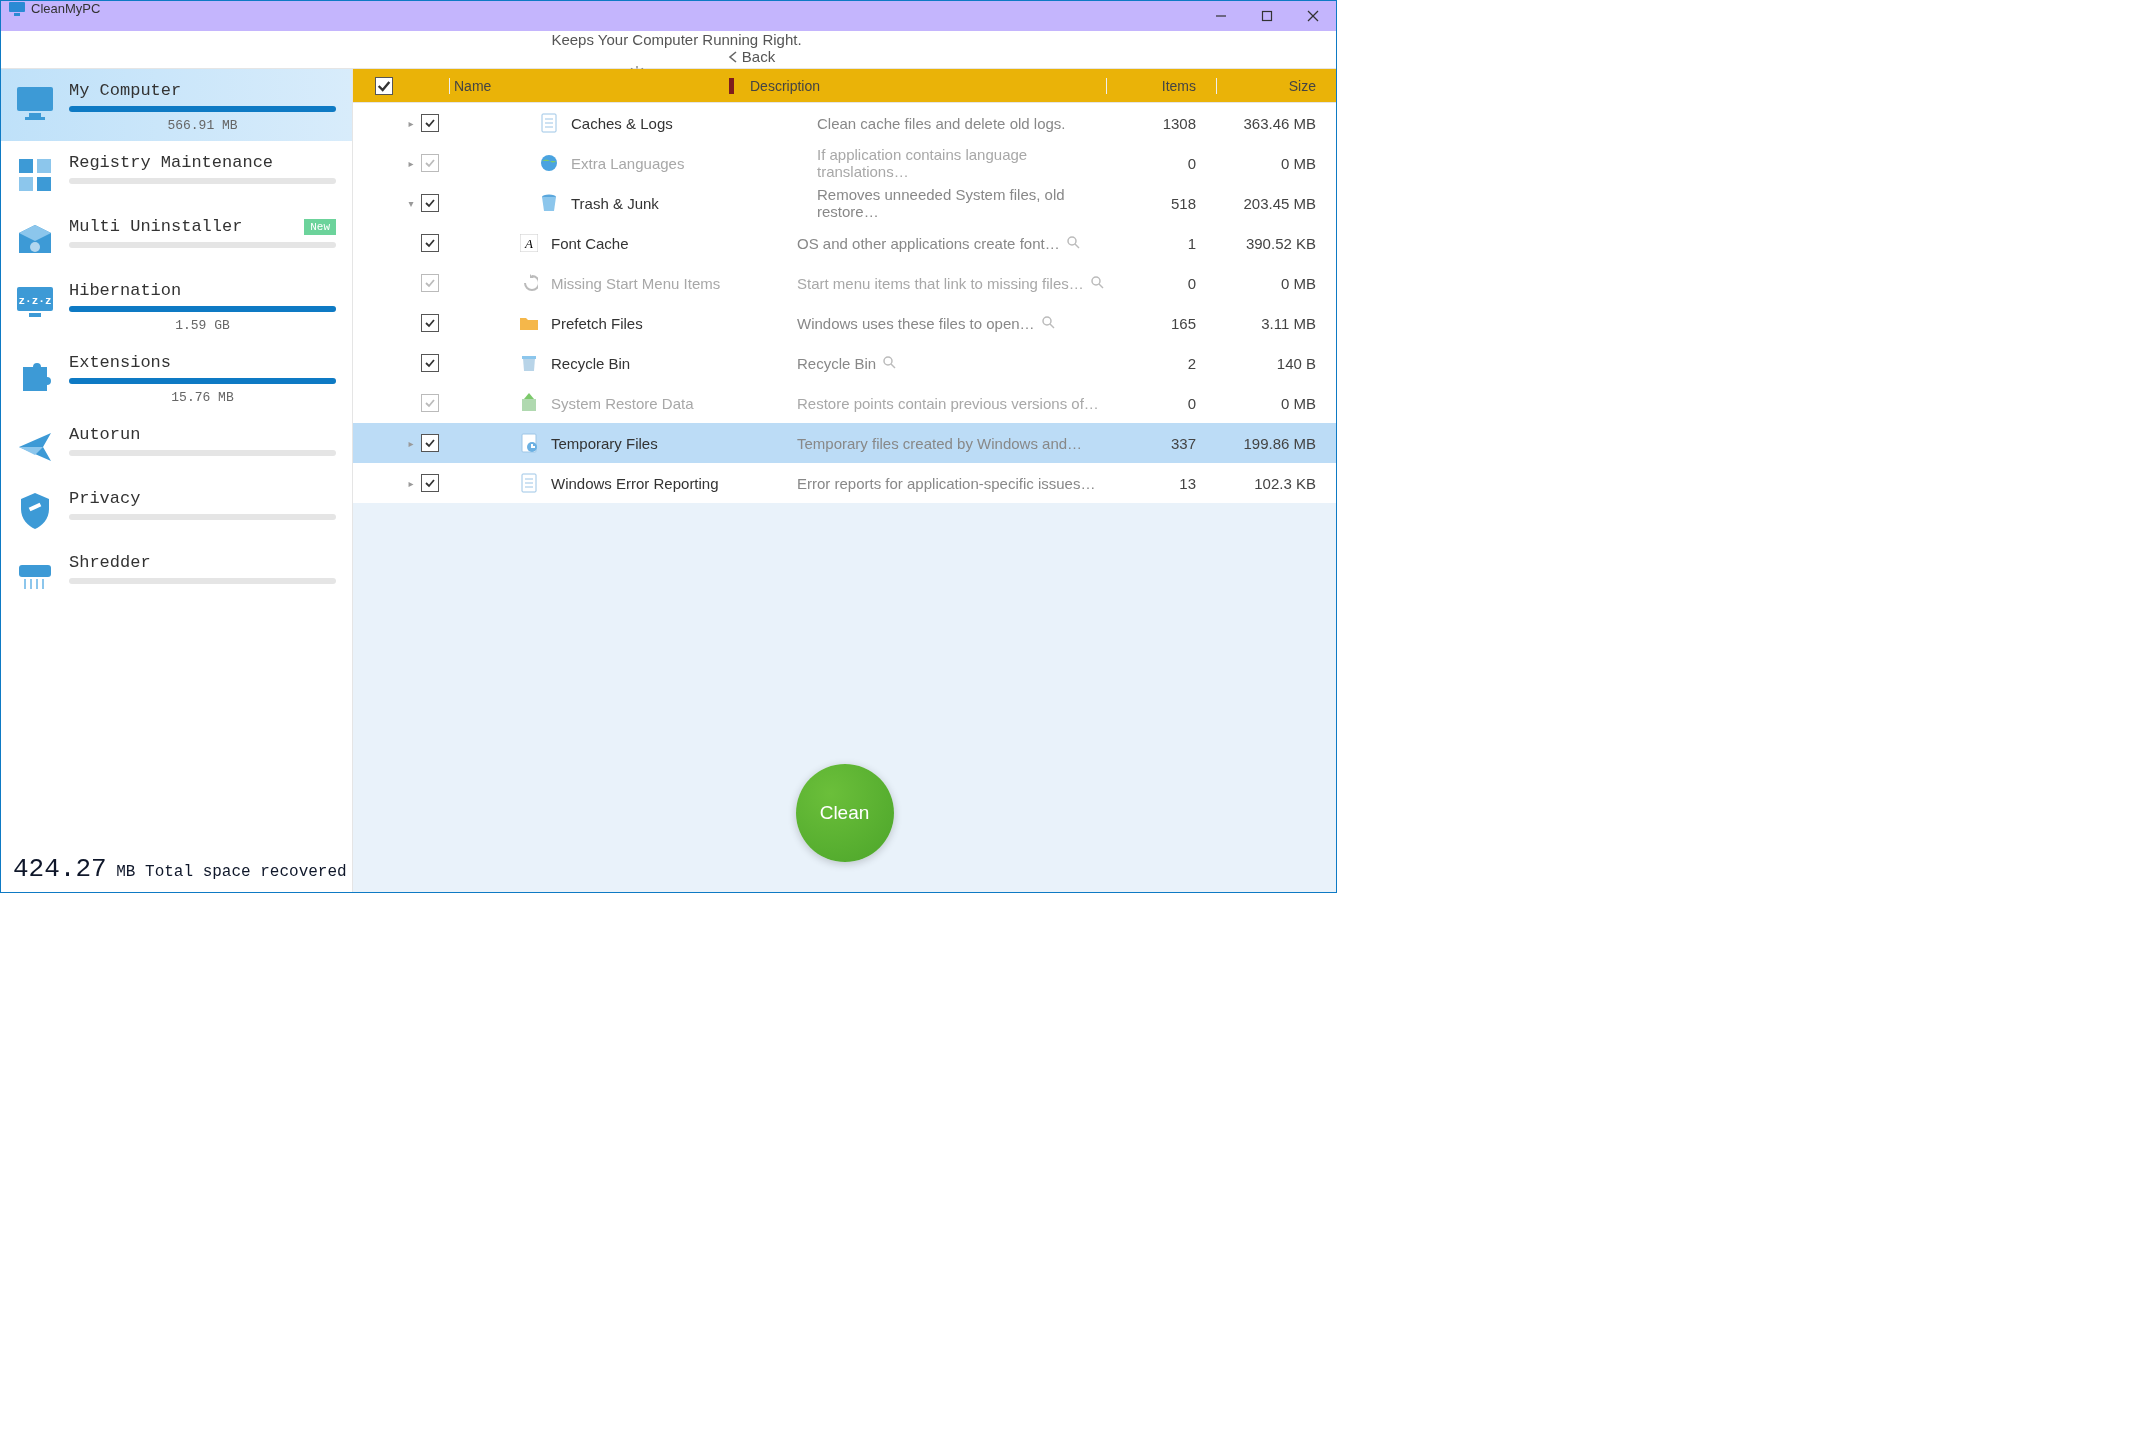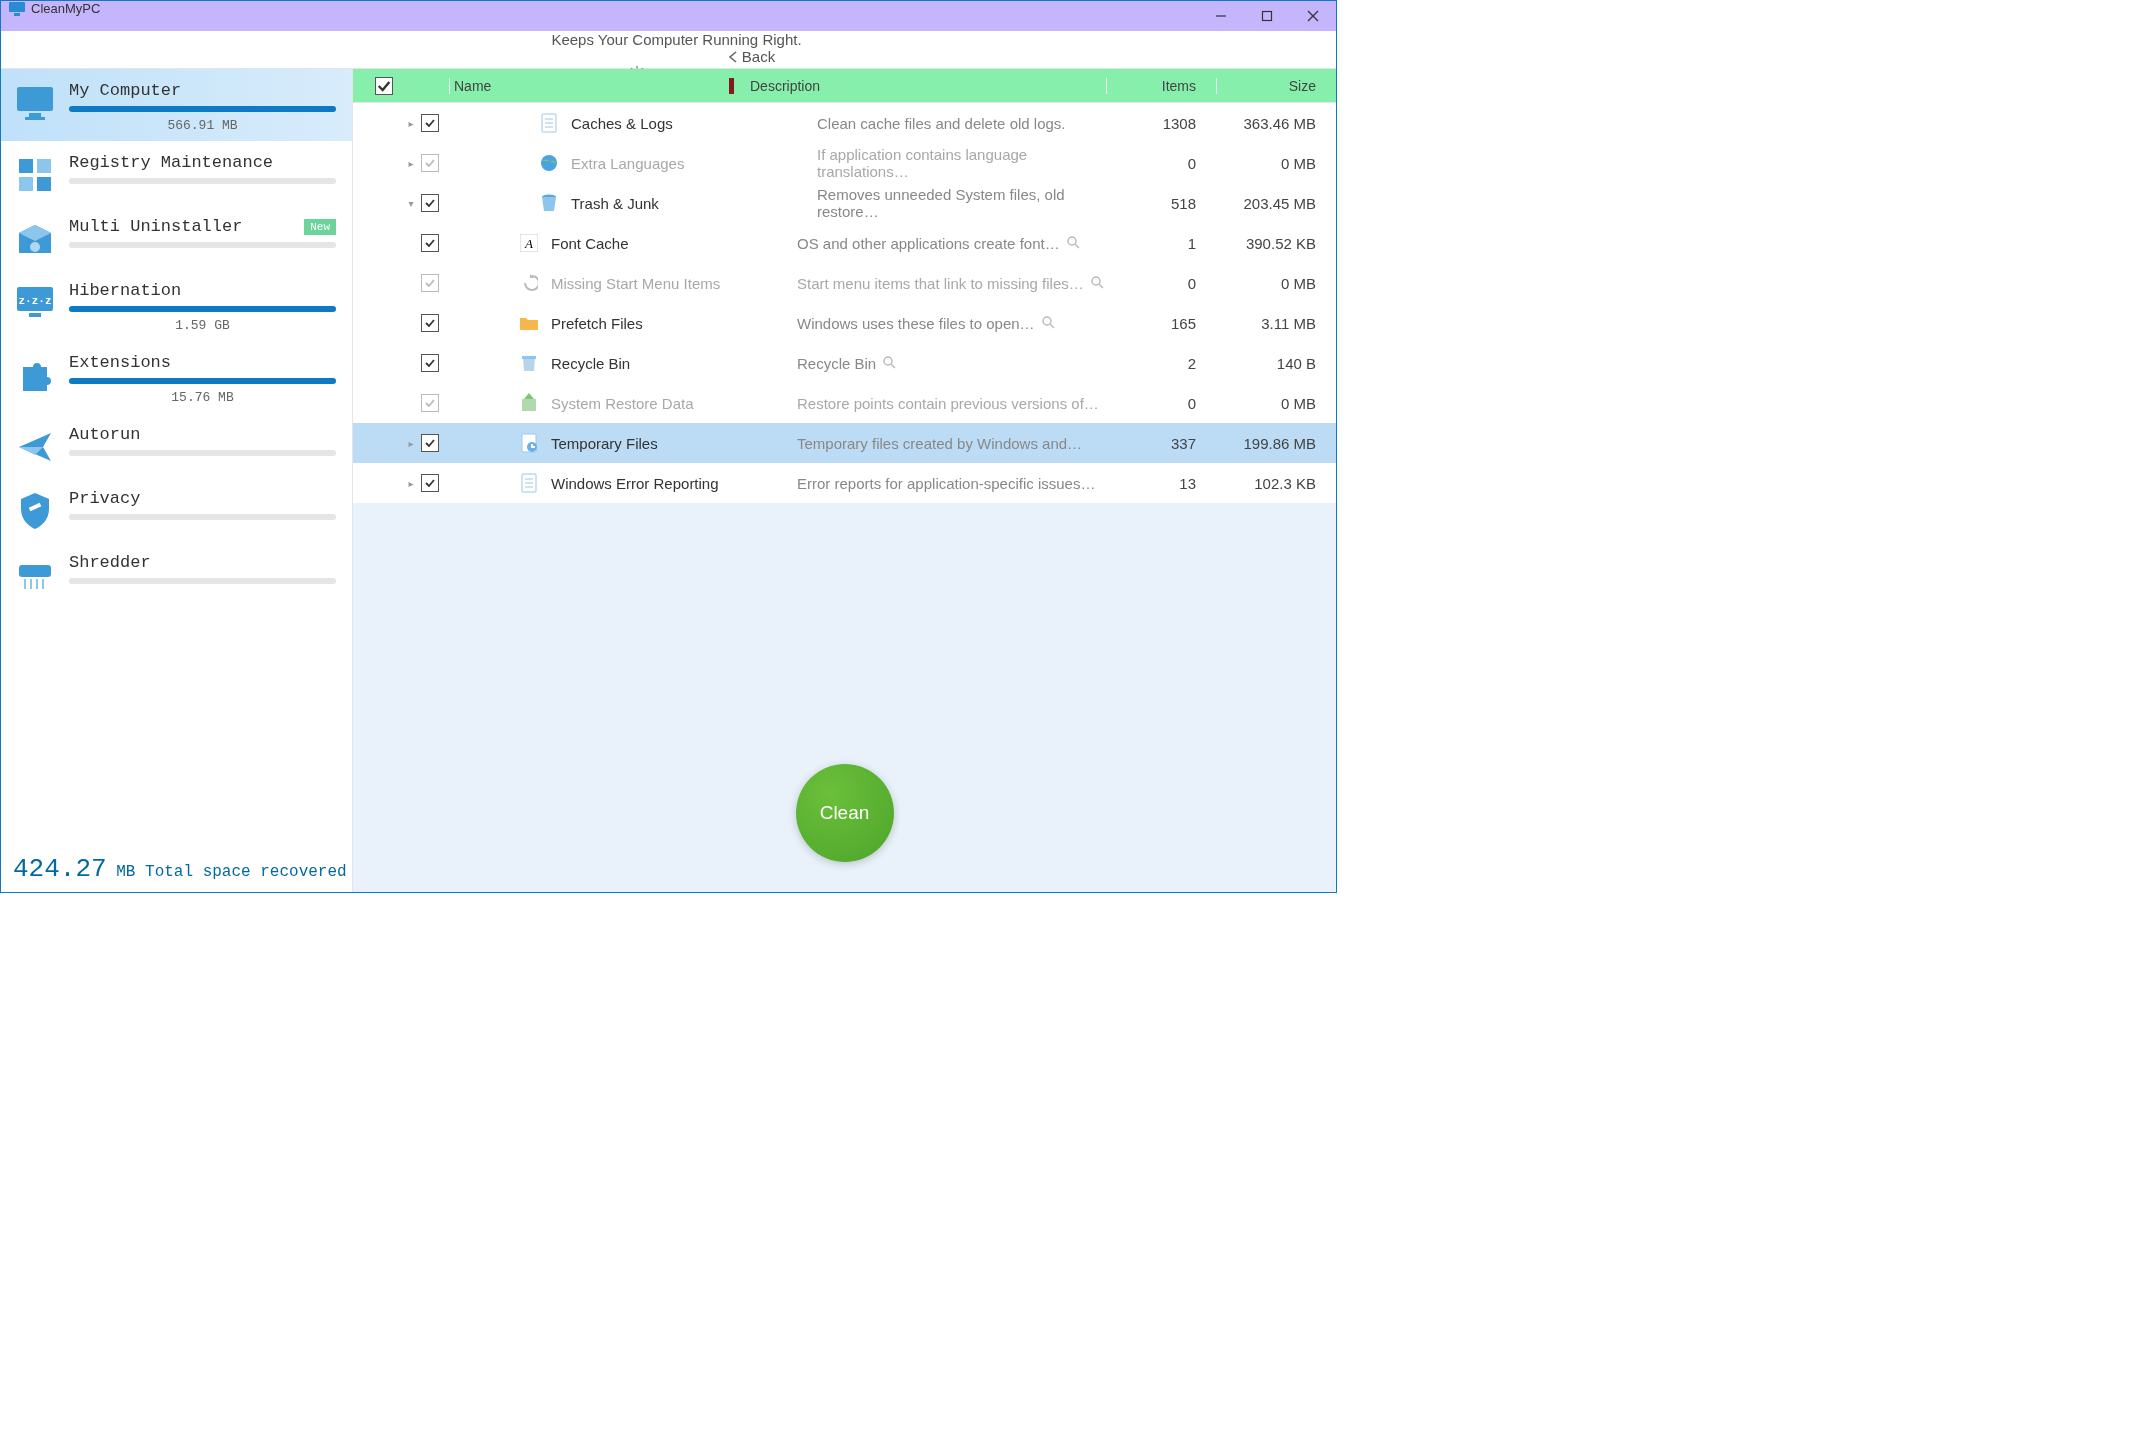--- a/index.html
+++ b/index.html
@@ -66,27 +66,27 @@
   .nav-icon { width:44px; height:44px; display:flex; align-items:center; justify-content:center; flex-shrink:0; }
   .nav-text { flex:1; }
   .nav-title { font-size:17px; color:#333; margin-bottom:6px; display:flex; align-items:center; }
   .nav-title .badge {
     background:#6cd39b; color:#fff; font-size:11px; padding:2px 6px; border-radius:0; margin-left:auto;
   }
   .nav-bar { height:6px; border-radius:3px; background:#e5e5e5; position:relative; margin-bottom:6px; }
   .nav-bar.full::after { content:""; position:absolute; inset:0; background:#0e7ac4; border-radius:3px; }
   .nav-sub { font-size:13px; color:#666;text-align:center; }
   .footer-recovered {
-    position:absolute; bottom:8px; left:12px; color:#0369a1; font-size:16px;
+    position:absolute; bottom:8px; left:12px; color:#0f172a; font-size:16px;
   }
   .footer-recovered .big { font-size:26px; font-weight:300; }
   
   .content { flex:1; display:flex; flex-direction:column; background:#e9f2fa; position:relative;}
   .col-headers {
-    height:34px; display:flex; align-items:center; background:#86efac;
+    height:34px; display:flex; align-items:center; background:#eab308;
     border-bottom:1px solid #e5e5e5; font-size:14px; color:#444;
   }
   .col-name { flex:0 0 280px; padding-left:4px; border-left:1px solid #eee; }
   .col-desc { flex:1; padding-left:16px; border-left:5px solid #7f1d1d;}
   .col-items{ width:110px; text-align:right; padding-right:20px; border-left:1px solid #eee;}
   .col-size { width:120px; text-align:right; padding-right:20px; border-left:1px solid #eee;}
   .rows { }
   .row {
     height:40px; display:flex; align-items:center; font-size:15px;
     background:#fff;

